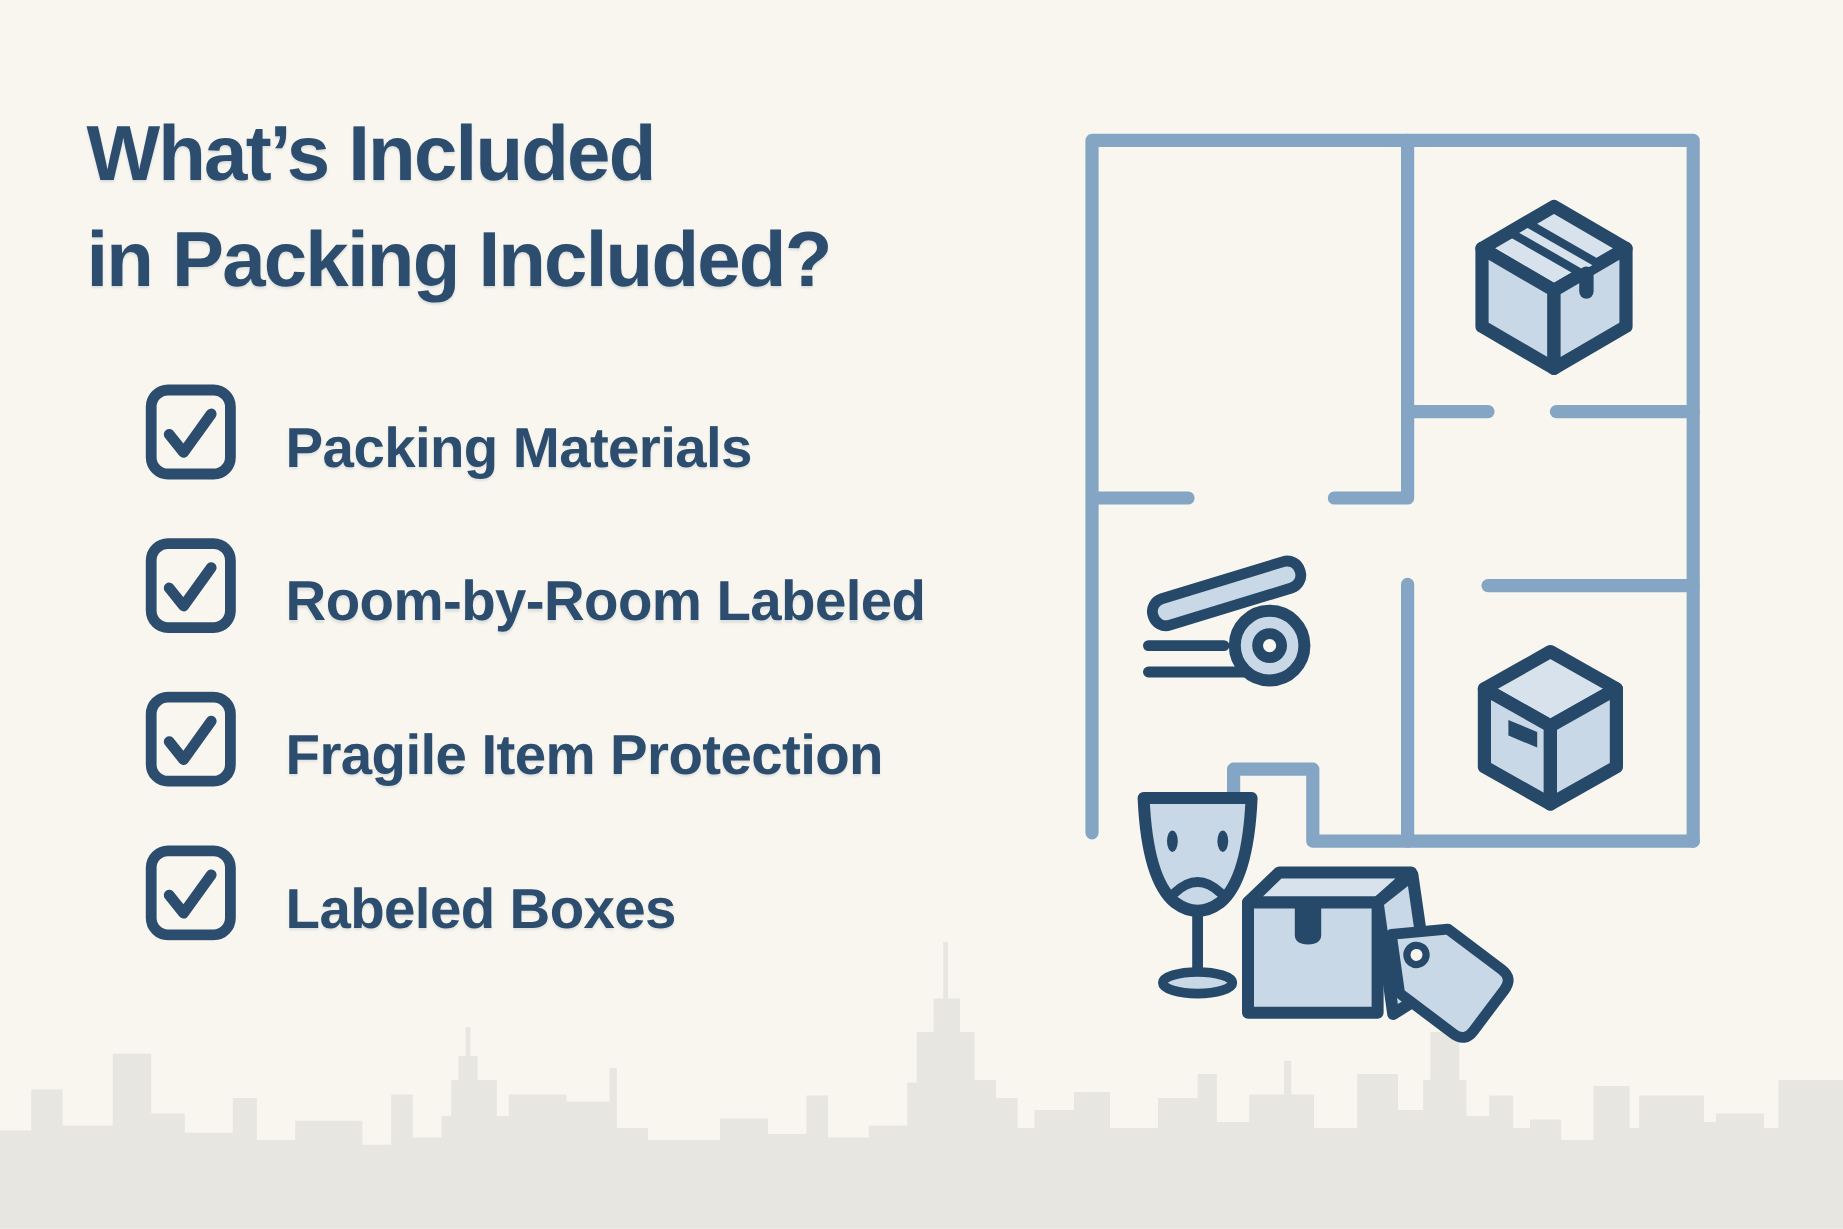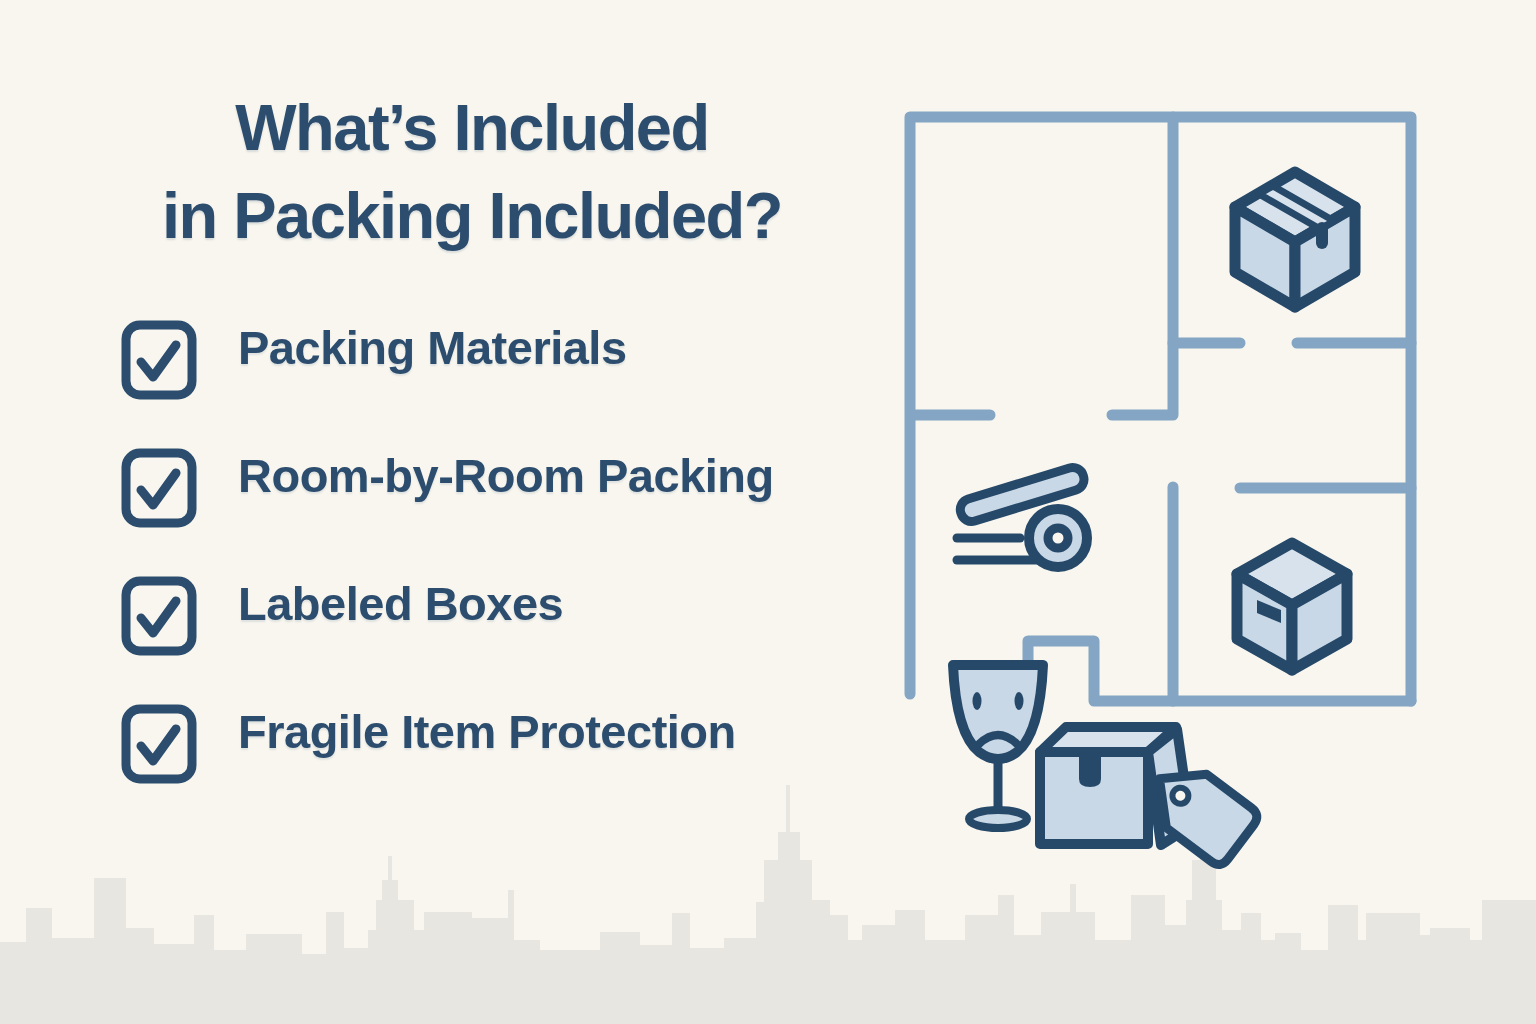--- a/index.html
+++ b/index.html
@@ -14,26 +14,26 @@
   *{box-sizing:border-box;}
   body{margin:0;background:#ddd;}
   .canvas{
     position:relative;width:1536px;height:1024px;overflow:hidden;
     background:var(--background);
     font-family:"Liberation Sans",sans-serif;
   }
   .skyline-svg{position:absolute;left:0;top:0;}
   .title{
     position:absolute;left:72px;top:84px;width:800px;
-    text-align:center;font-weight:bold;font-size:65px;line-height:88px;
+    text-align:left;font-weight:bold;font-size:65px;line-height:88px;
     letter-spacing:-1.5px;color:var(--text-navy);
     text-shadow:0 2px 2px rgba(44,76,108,0.15);
   }
   .checklist{position:absolute;left:118px;top:320px;margin:0;padding:0;list-style:none;}
-  .check-item{display:flex;align-items:flex-start;height:80px;margin-bottom:48px;}
+  .check-item{display:flex;align-items:flex-end;height:80px;margin-bottom:48px;}
   .checkbox{width:80px;height:80px;flex:0 0 auto;}
   .checkbox svg{display:block;width:80px;height:80px;}
   .check-label{
     margin-left:40px;font-size:47px;font-weight:bold;
     color:var(--text-navy);letter-spacing:-0.5px;white-space:nowrap;
     text-shadow:0 2px 2px rgba(44,76,108,0.12);
   }
   .illustration-svg{position:absolute;left:0;top:0;}
   
   .wall{fill:none;stroke:var(--wall-blue);stroke-width:11;stroke-linecap:round;stroke-linejoin:round;}
@@ -80,39 +80,39 @@
       </span>
       <span class="check-label">Packing Materials</span>
     </li>
       <li class="check-item">
       <span class="checkbox">
         <svg viewBox="0 0 80 80" aria-hidden="true">
           <rect class="cb-stroke" x="8" y="5" width="66" height="70" rx="14" stroke-width="9"></rect>
           <path class="cb-stroke" d="M23 42 L35 57 L58 25" stroke-width="9"></path>
         </svg>
       </span>
-      <span class="check-label">Room-by-Room Packing</span>
+      <span class="check-label">Room-by-Room Labeled</span>
+    </li>
+      <li class="check-item">
+      <span class="checkbox">
+        <svg viewBox="0 0 80 80" aria-hidden="true">
+          <rect class="cb-stroke" x="8" y="5" width="66" height="70" rx="14" stroke-width="9"></rect>
+          <path class="cb-stroke" d="M23 42 L35 57 L58 25" stroke-width="9"></path>
+        </svg>
+      </span>
+      <span class="check-label">Fragile Item Protection</span>
     </li>
       <li class="check-item">
       <span class="checkbox">
         <svg viewBox="0 0 80 80" aria-hidden="true">
           <rect class="cb-stroke" x="8" y="5" width="66" height="70" rx="14" stroke-width="9"></rect>
           <path class="cb-stroke" d="M23 42 L35 57 L58 25" stroke-width="9"></path>
         </svg>
       </span>
       <span class="check-label">Labeled Boxes</span>
-    </li>
-      <li class="check-item">
-      <span class="checkbox">
-        <svg viewBox="0 0 80 80" aria-hidden="true">
-          <rect class="cb-stroke" x="8" y="5" width="66" height="70" rx="14" stroke-width="9"></rect>
-          <path class="cb-stroke" d="M23 42 L35 57 L58 25" stroke-width="9"></path>
-        </svg>
-      </span>
-      <span class="check-label">Fragile Item Protection</span>
     </li>
     </ul>
 
   <svg class="illustration-svg" width="1536" height="1024" viewBox="0 0 1536 1024" aria-hidden="true">
 
     <g>
       <path class="wall" d="M910 694 L910 117 L1411 117 L1411 701"></path>
       <path class="wall" d="M1028 672 L1028 641 L1094 641 L1094 701 L1411 701"></path>
       <path class="wall" d="M1112 415 L1173 415 L1173 117"></path>
       <path class="wall" d="M913 415 L990 415"></path>

